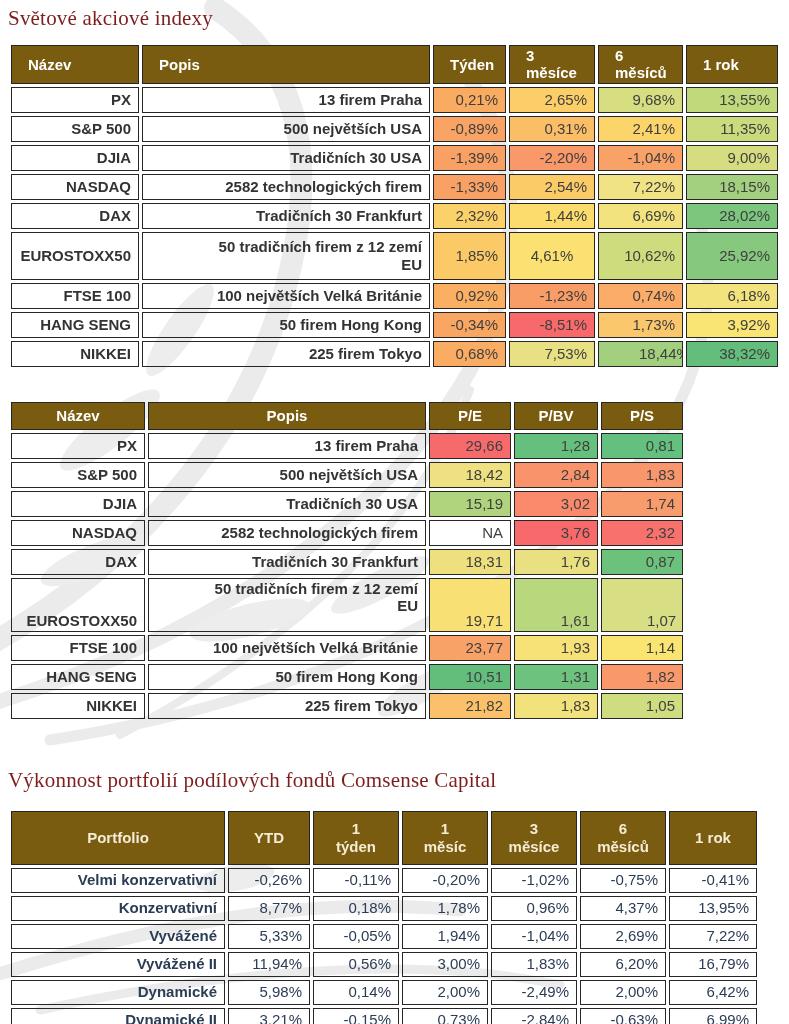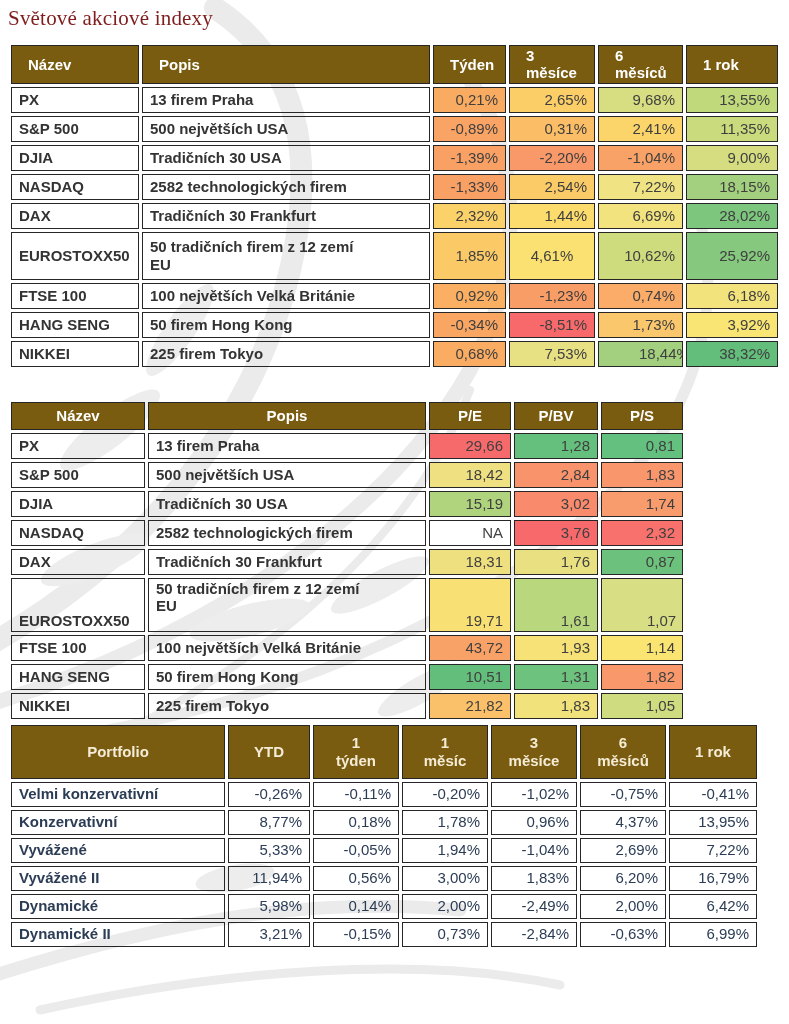--- a/index.html
+++ b/index.html
@@ -36,21 +36,21 @@
   }
   th{
     background:#7A5C10;
     color:#FFFFFF;
     font-weight:bold;
     padding:1px 16px;
   }
   td.name,td.desc{
     font-weight:bold;
     color:#333333;
-    text-align:left;
+    text-align:right;
     padding:1px 7px;
     background:transparent;
     white-space:pre-line;
   }
   td.val{
     text-align:right;
     padding:1px 7px;
     color:#3F3F3F;
     background:transparent;
   }
@@ -254,41 +254,42 @@
           <td class="name">EUROSTOXX50</td>
           <td class="desc">50 tradičních firem z 12 zemí
 EU</td>
           <td class="val" style="background-color: rgb(249, 224, 116);">19,71</td>
           <td class="val" style="background-color: rgb(185, 216, 126);">1,61</td>
           <td class="val" style="background-color: rgb(216, 222, 132); padding-left: 45px;">1,07</td>
         </tr>
         <tr>
           <td class="name">FTSE 100</td>
           <td class="desc">100 největších Velká Británie</td>
-          <td class="val" style="background-color: rgb(249, 162, 104);">43,72</td>
+          <td class="val" style="background-color: rgb(249, 162, 104);">23,77</td>
           <td class="val" style="background-color: rgb(246, 226, 119);">1,93</td>
           <td class="val" style="background-color: rgb(250, 229, 115);">1,14</td>
         </tr>
         <tr>
           <td class="name">HANG SENG</td>
           <td class="desc">50 firem Hong Kong</td>
           <td class="val" style="background-color: rgb(99, 190, 123);">10,51</td>
           <td class="val" style="background-color: rgb(109, 194, 125);">1,31</td>
           <td class="val" style="background-color: rgb(249, 153, 107);">1,82</td>
         </tr>
         <tr>
           <td class="name">NIKKEI</td>
           <td class="desc">225 firem Tokyo</td>
           <td class="val" style="background-color: rgb(251, 193, 106);">21,82</td>
           <td class="val" style="background-color: rgb(242, 226, 124);">1,83</td>
           <td class="val" style="background-color: rgb(207, 220, 128);">1,05</td>
         </tr>
       </tbody>
   </table>
 
+  <h2 class="section-title" id="title2">Výkonnost portfolií podílových fondů Comsense Capital</h2>
 
   <table id="t3">
     <colgroup>
       <col style="width:214px">
         <col style="width:82px">
         <col style="width:86px">
       <col style="width:86px">
         <col style="width:86px">
         <col style="width:86px">
         <col style="width:88px">

